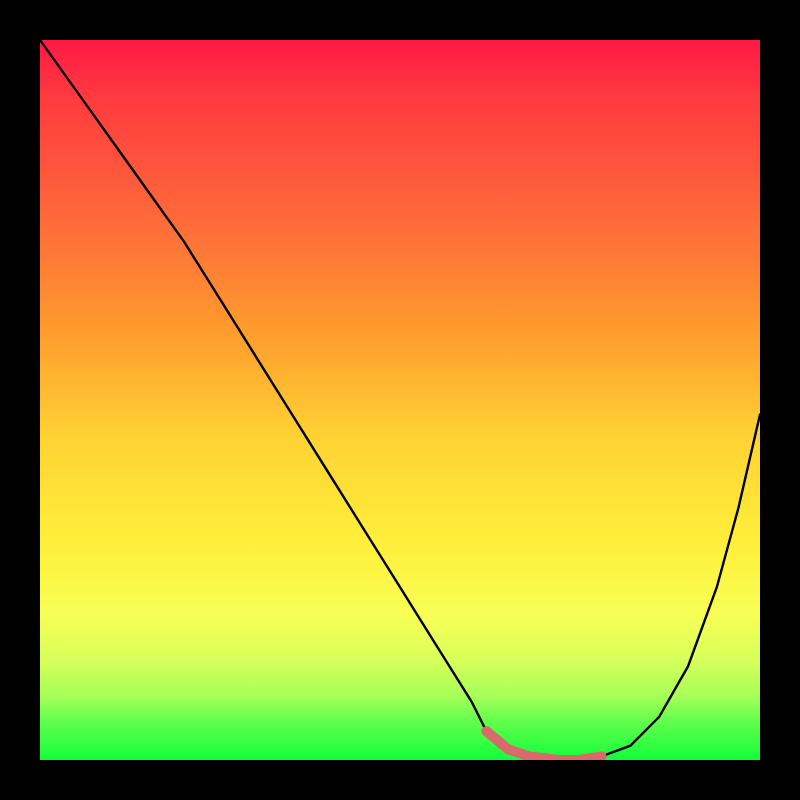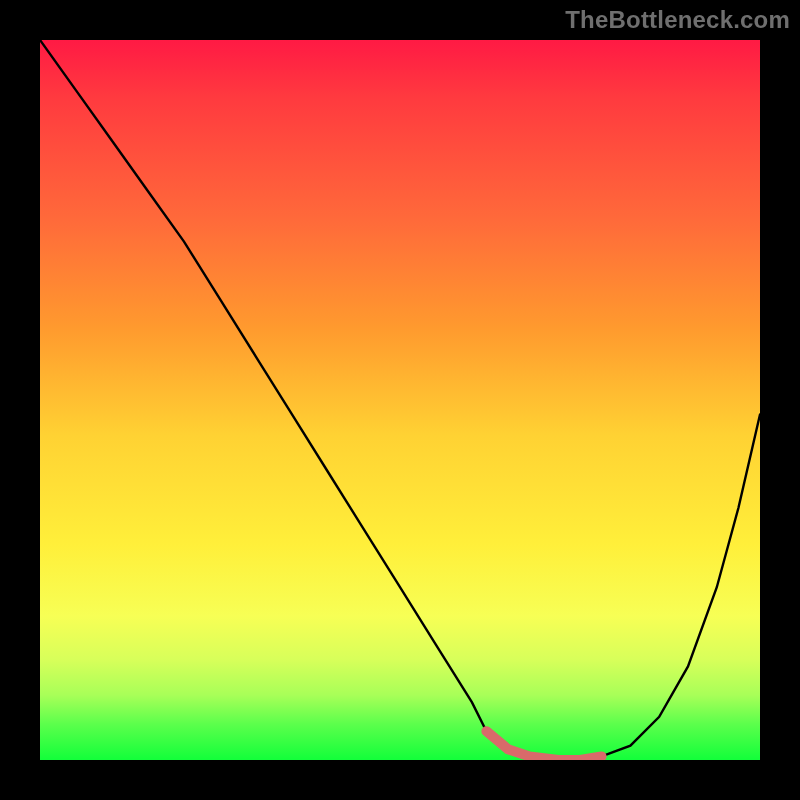--- a/index.html
+++ b/index.html
@@ -57,21 +57,20 @@
     top: 0;
     width: 720px;
     height: 720px;
   }
 </style>
 </head>
 <body>
 
 <div class="frame">
 
-  <div class="watermark">TheBottleneck.com</div>
 
   <div class="plot-area">
     <svg class="curve" viewBox="0 0 720 720" preserveAspectRatio="none">
       <path fill="none" stroke="#000000" stroke-width="2.4" stroke-linecap="round" d="M0.00 0.00 L36.00 50.40 L72.00 100.80 L108.00 151.20 L144.00 201.60 L180.00 259.20 L216.00 316.80 L252.00 374.40 L288.00 432.00 L324.00 489.60 L360.00 547.20 L396.00 604.80 L432.00 662.40 L446.40 691.20 L468.00 709.20 L489.60 716.40 L518.40 720.00 L540.00 720.00 L561.60 716.40 L590.40 705.60 L619.20 676.80 L648.00 626.40 L676.80 547.20 L698.40 468.00 L720.00 374.40"></path>
       <path fill="none" stroke="#d96a6a" stroke-width="10" stroke-linecap="round" d="M446.40 691.20 L468.00 709.20 L489.60 716.40 L518.40 720.00 L540.00 720.00 L561.60 716.40"></path>
     </svg>
   </div>
 
 </div>
 

